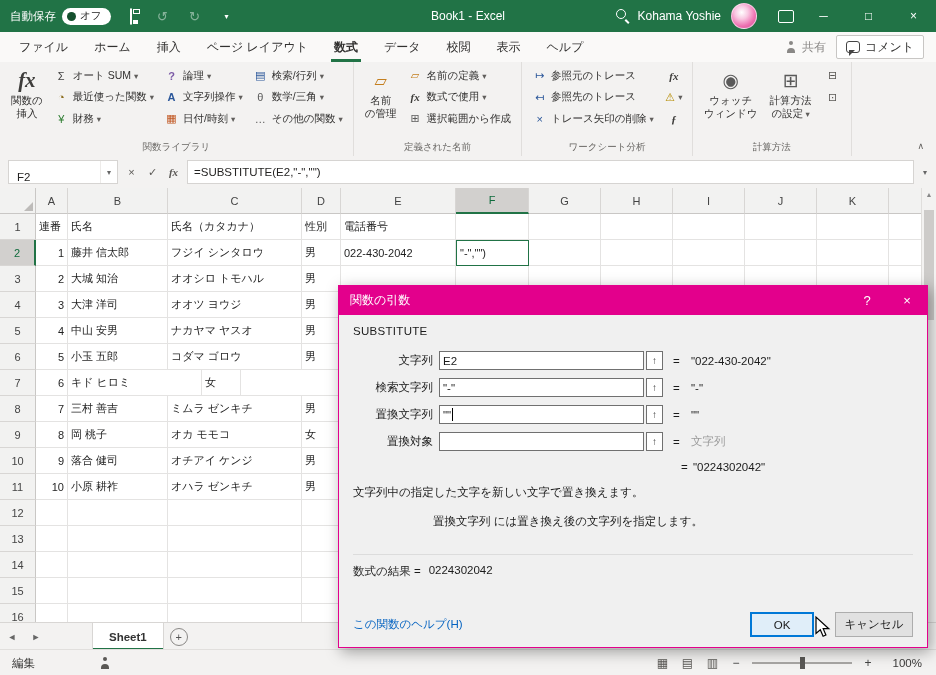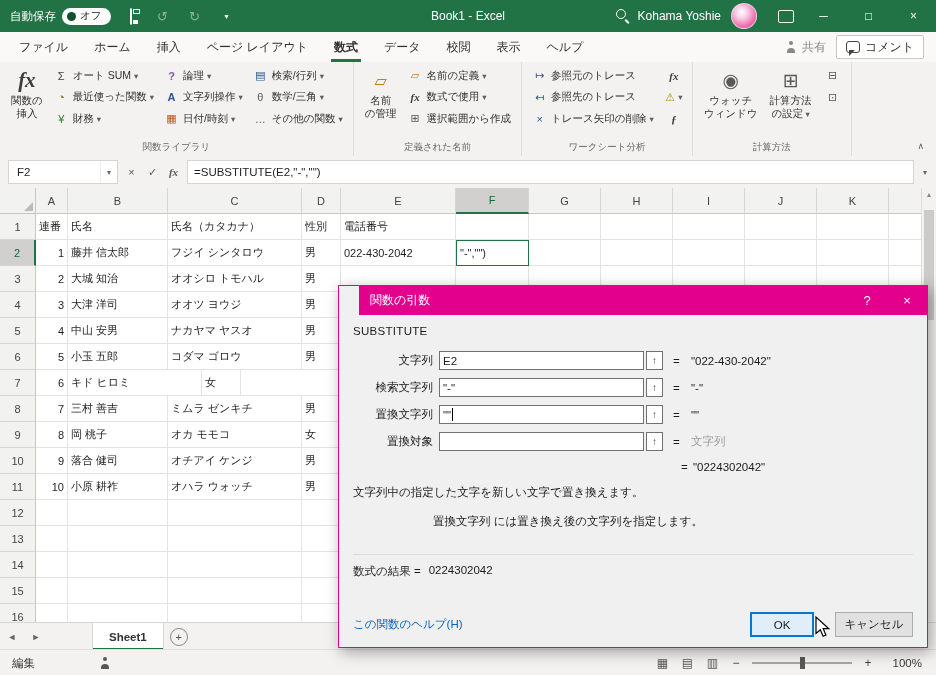--- a/index.html
+++ b/index.html
@@ -65,21 +65,21 @@
   .icol{margin-left:2px;}
   .icolbtn{width:26px;height:21.5px;display:flex;align-items:center;justify-content:center;font-size:11px;color:#5a5855;}
   .ribcollapse{position:absolute;right:12px;bottom:5px;font-size:9px;color:#605E5C;}
   .c-sum{color:#444;}.c-clock{color:#8c6d1f;}.c-fin{color:#2e7d32;}.c-log{color:#7b5aa6;font-weight:bold;}
   .c-txt{color:#2b579a;font-weight:bold;}.c-date{color:#c05621;}.c-look{color:#2b579a;}.c-math{color:#5a5a5a;}
   .c-tag{color:#c47f1f;font-size:16px;}.c-trace{color:#2b579a;}.c-warn{color:#b58b00;}
   .fxsmall{font-style:italic;font-family:"Liberation Serif","DejaVu Serif",serif;font-weight:bold;color:#3e3d3b;}
 
   
   .fbar{position:absolute;top:156px;left:0;right:0;height:32px;background:#F3F2F1;display:flex;align-items:stretch;}
-  .namebox{width:100px;background:#fff;border:1px solid #D6D4D2;margin:4px 0 4px 8px;display:flex;align-items:center;
+  .namebox{width:100px;background:#fff;border:1px solid #D6D4D2;margin:4px 0 4px 8px;display:flex;align-items:flex-end;
            padding-left:8px;font-size:11.5px;gap:28px;}
   .nbcaret{margin-left:auto;align-self:stretch;display:flex;align-items:center;padding:0 6px;font-size:8px;color:#666;
            border-left:1px solid #EDEBE9;}
   .fbtns{display:flex;align-items:center;padding:0 3px;}
   .fbtn{width:21px;text-align:center;font-size:11px;color:#5a5855;}
   .fformula{flex:1;background:#fff;border:1px solid #D6D4D2;margin:4px 0;display:flex;align-items:center;
             padding-left:6px;font-size:11.5px;white-space:nowrap;overflow:hidden;}
   .fexpand{width:22px;display:flex;align-items:center;justify-content:center;font-size:8px;color:#666;}
 
   
@@ -128,21 +128,21 @@
   .sright{margin-left:auto;display:flex;align-items:center;gap:2px;padding-right:14px;}
   .vbtn{width:23px;text-align:center;font-size:12px;color:#5a5855;}
   .zoombtn{width:20px;text-align:center;font-size:12px;color:#444;}
   .ztrack{width:100px;height:2px;background:#A8A6A4;position:relative;margin:0 4px;}
   .ztick{position:absolute;left:50%;top:-3px;width:1px;height:8px;background:#A8A6A4;}
   .zthumb{position:absolute;left:48px;top:-5px;width:5px;height:12px;background:#5A5855;}
   .zlabel{width:42px;text-align:right;}
 
   
   .dialog{position:absolute;left:338px;top:285px;width:590px;height:363px;background:#F0F0F0;border:1px solid #E3008C;
-          box-shadow:3px 4px 14px rgba(0,0,0,.35);z-index:50;box-sizing:border-box;font-size:11.5px;padding-left:20px;}
+          box-shadow:3px 4px 14px rgba(0,0,0,.35);z-index:50;box-sizing:border-box;font-size:11.5px;}
   .dtitle{height:29px;background:#E3008C;color:#fff;display:flex;align-items:center;font-size:12px;padding-left:11px;}
   .dspacer{flex:1;}
   .dwbtn{width:40px;height:29px;display:flex;align-items:center;justify-content:center;font-size:13px;color:#fff;}
   .dbody{position:absolute;top:29px;bottom:0;left:0;right:0;padding:8px 14px;color:#1b1b1b;}
   .fnname{margin:2px 0 10px 0;letter-spacing:.3px;}
   .frow{display:flex;align-items:center;height:27px;}
   .flabel{width:80px;flex:0 0 80px;text-align:right;margin-right:6px;white-space:nowrap;}
   .finput{box-sizing:border-box;width:205px;flex:0 0 205px;height:19px;border:1px solid #707070;background:#fff;
           display:flex;align-items:center;padding:0 3px;font-size:11.5px;}
   .caret{display:inline-block;width:1px;height:13px;background:#000;margin-left:1px;}
@@ -541,21 +541,21 @@
           <div class="cell" style="flex: 0 0 72px;"></div>
           <div class="cell" style="flex: 0 0 72px;"></div>
           <div class="cell" style="flex: 0 0 72px;"></div>
           <div class="cell" style="flex: 0 0 72px;"></div>
           <div class="cell filler"></div>
         </div>
         <div class="grow">
           <div class="rowh">11</div>
           <div class="cell num" style="flex: 0 0 32px;">10</div>
           <div class="cell" style="flex: 0 0 100px;">小原 耕祚</div>
-          <div class="cell" style="flex: 0 0 134px;">オハラ ウォッチ</div>
+          <div class="cell" style="flex: 0 0 134px;">オハラ ゼンキチ</div>
           <div class="cell" style="flex: 0 0 39px;">男</div>
           <div class="cell" style="flex: 0 0 115px;"></div>
           <div class="cell" style="flex: 0 0 73px;"></div>
           <div class="cell" style="flex: 0 0 72px;"></div>
           <div class="cell" style="flex: 0 0 72px;"></div>
           <div class="cell" style="flex: 0 0 72px;"></div>
           <div class="cell" style="flex: 0 0 72px;"></div>
           <div class="cell" style="flex: 0 0 72px;"></div>
           <div class="cell filler"></div>
         </div>

